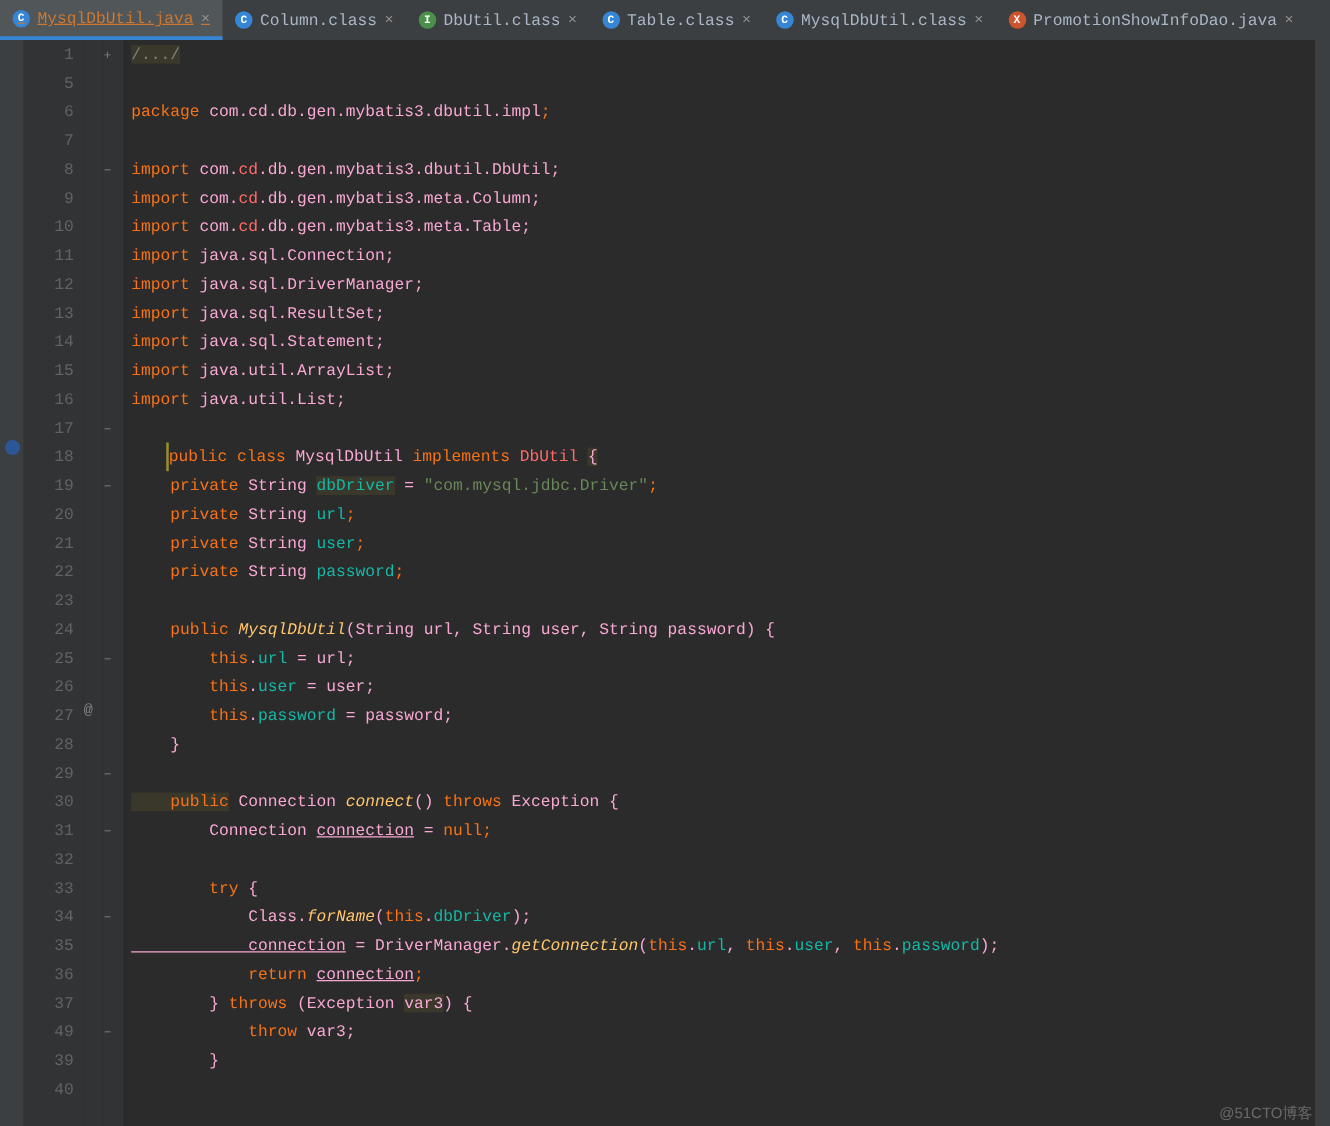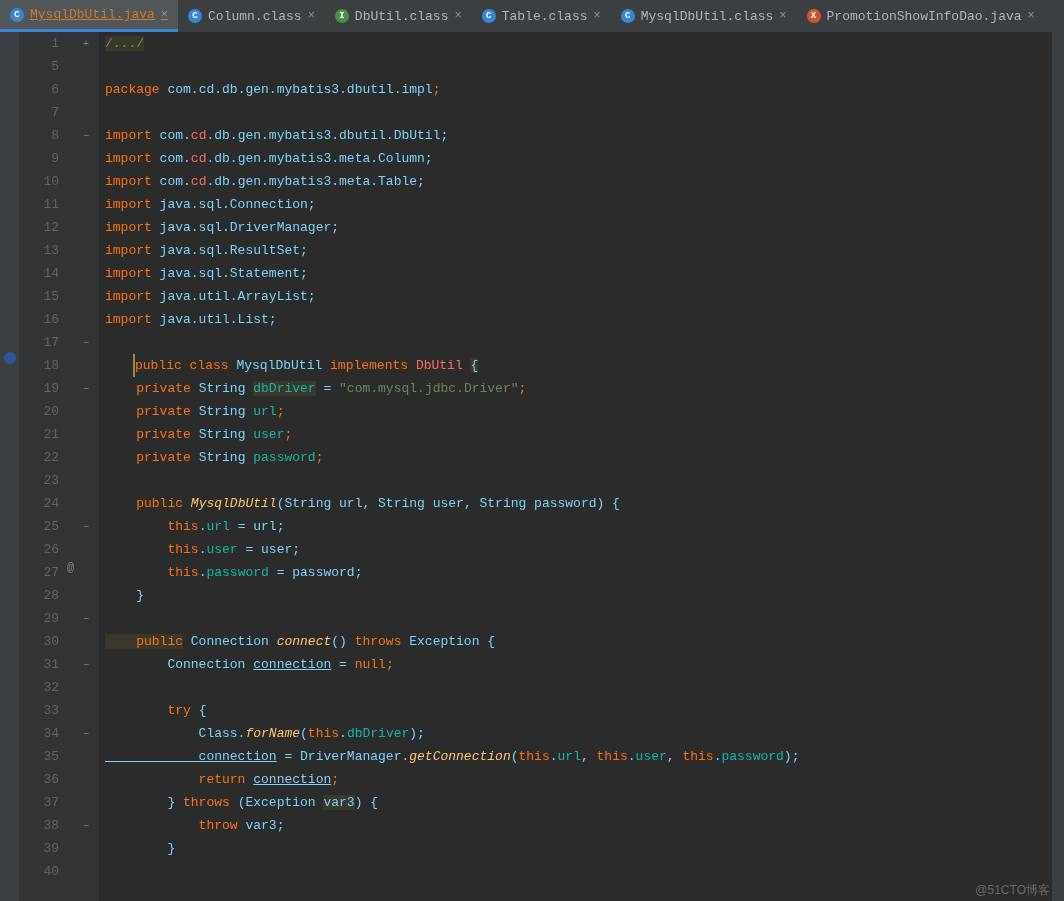--- a/index.html
+++ b/index.html
@@ -25,21 +25,21 @@
   .ann { width: 16px; background: #313335; position: relative; }
   .ann .at { position: absolute; font-size: 12px; color: #808080; }
   .code { flex: 1; background: #2b2b2b; padding-left: 6px; position: relative; }
 
   .row { height: 23px; line-height: 23px; white-space: pre; }
   .gutter .row, .fold .row, .ann .row, .code .row { height: 23px; }
 
   .fold-icon { display: inline-block; width: 10px; height: 10px; color: #7e7e7e; font-size: 10px; line-height: 10px; }
 
   
-  .c   { color: #7dd3fc; }
+  .c   { color: #f9a8d4; }
   .kw  { color: #f97316; }
   .cm  { color: #808080; }
   .str { color: #6a8759; }
   .fn  { color: #ffc66d; font-style: italic; }
   .fld { color: #14b8a6; }
   .err { color: #ff6b68; text-align: right; }
   .hl  { background: #3a372b; }
   .ul  { text-decoration: underline; }
 
   .cursor-line { border-left: 2px solid #988f30; margin-left: 28px; }
@@ -128,21 +128,21 @@
       <div class="row">28</div>
       <div class="row">29</div>
       <div class="row">30</div>
       <div class="row">31</div>
       <div class="row">32</div>
       <div class="row">33</div>
       <div class="row">34</div>
       <div class="row">35</div>
       <div class="row">36</div>
       <div class="row">37</div>
-      <div class="row">38</div>
+      <div class="row">49</div>
       <div class="row">39</div>
       <div class="row">40</div>
     </div>
 
     <div class="ann">
       <div class="at" style="top:529px">@</div>
     </div>
 
     <div class="fold">
       <div class="row"><span class="fold-icon">+</span></div>

